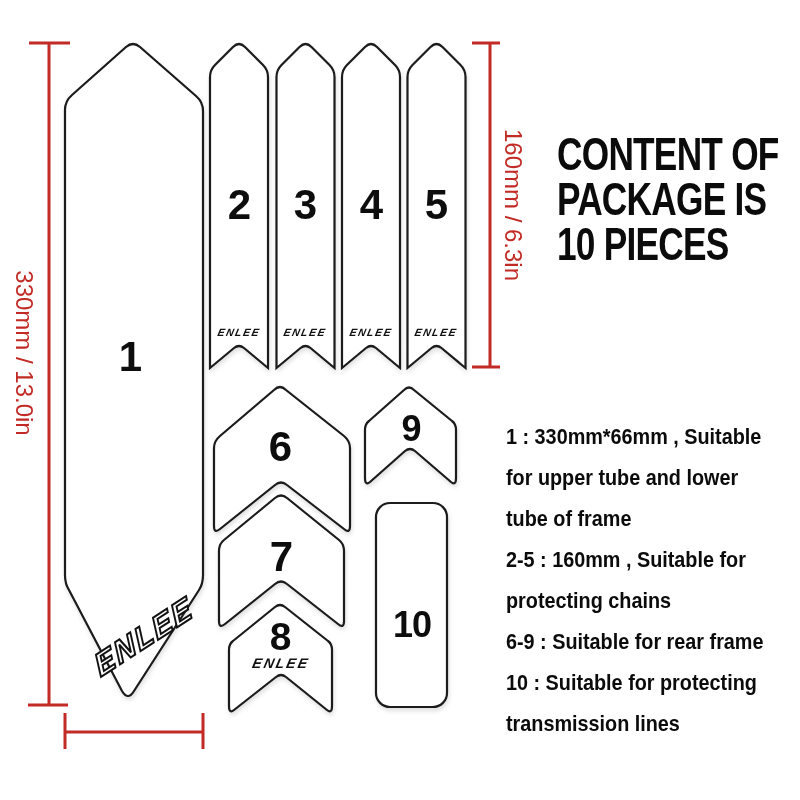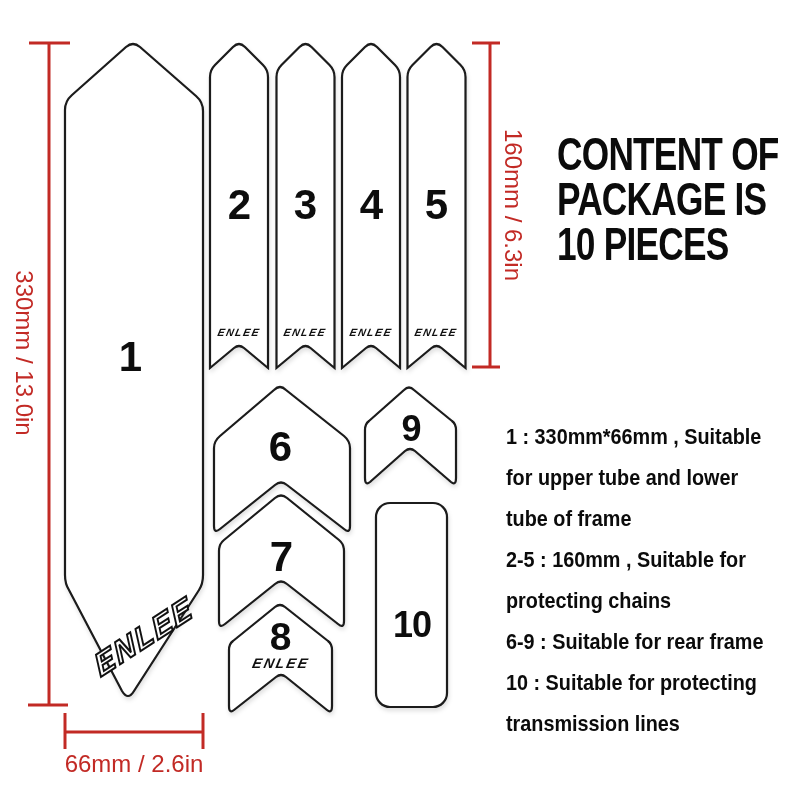--- a/index.html
+++ b/index.html
@@ -150,21 +150,20 @@
 
   <span class="logo-big" style="left:144px; top:637px;">ENLEE</span>
   <span class="logo-sm" style="left:239px; top:332px;">ENLEE</span>
   <span class="logo-sm" style="left:305px; top:332px;">ENLEE</span>
   <span class="logo-sm" style="left:371px; top:332px;">ENLEE</span>
   <span class="logo-sm" style="left:436px; top:332px;">ENLEE</span>
   <span class="logo-sm logo-md" style="left:281px; top:663px;">ENLEE</span>
 
   <span class="dim-label dim-vert" style="left:24px; top:353px;">330mm / 13.0in</span>
   <span class="dim-label dim-vert" style="left:513px; top:205px;">160mm / 6.3in</span>
-  <span class="dim-label dim-horz" style="left:134px; top:764px;">66mm / 2.6in</span>
 
   <div id="title-block">
     <span class="title-line">CONTENT OF</span>
     <span class="title-line">PACKAGE IS</span>
     <span class="title-line">10 PIECES</span>
   </div>
 
   <div id="desc-block">
     <span class="desc-line">1 : 330mm*66mm , Suitable</span>
     <span class="desc-line">for upper tube and lower</span>

